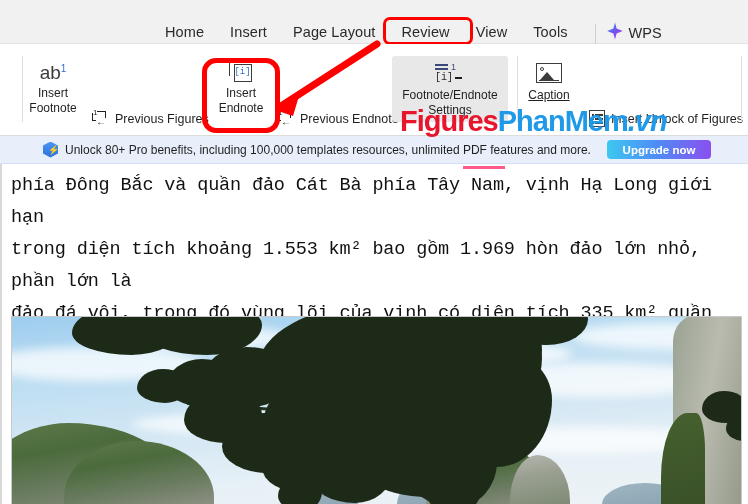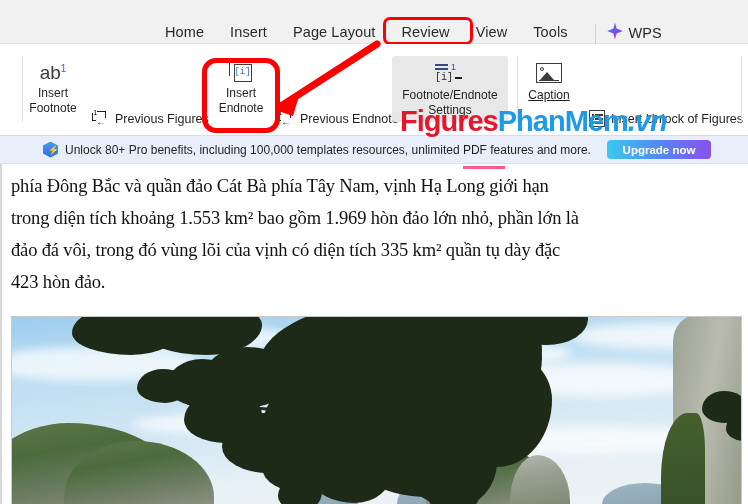--- a/index.html
+++ b/index.html
@@ -198,21 +198,21 @@
     background: #ffffff; overflow: hidden;
   }
   .doc-left-edge {
     position: absolute; left: 0; top: 0; width: 2px; height: 340px; background: #d8d8d8;
   }
   .doc-body {
     position: absolute; left: 11px; top: 6px; width: 720px;
   }
   .doc-p {
     font-size: 18.5px; line-height: 32px; color: #111111;
-    font-family: Liberation Serif, serif;
+    font-family: Liberation Mono, monospace;
     letter-spacing: -0.15px;
   }
   .doc-img-wrap {
     position: absolute; left: 11px; top: 152px; width: 731px; height: 190px;
     border: 1px solid #c9c9c9; overflow: hidden;
   }
   .photo { position: absolute; inset: 0; overflow: hidden; }
   .photo .sky {
     position: absolute; inset: 0;
     background: linear-gradient(175deg,#9ecdee 0%, #b9dcf2 22%, #d3e7f4 52%, #e6f0f6 74%, #eef3f5 100%);

